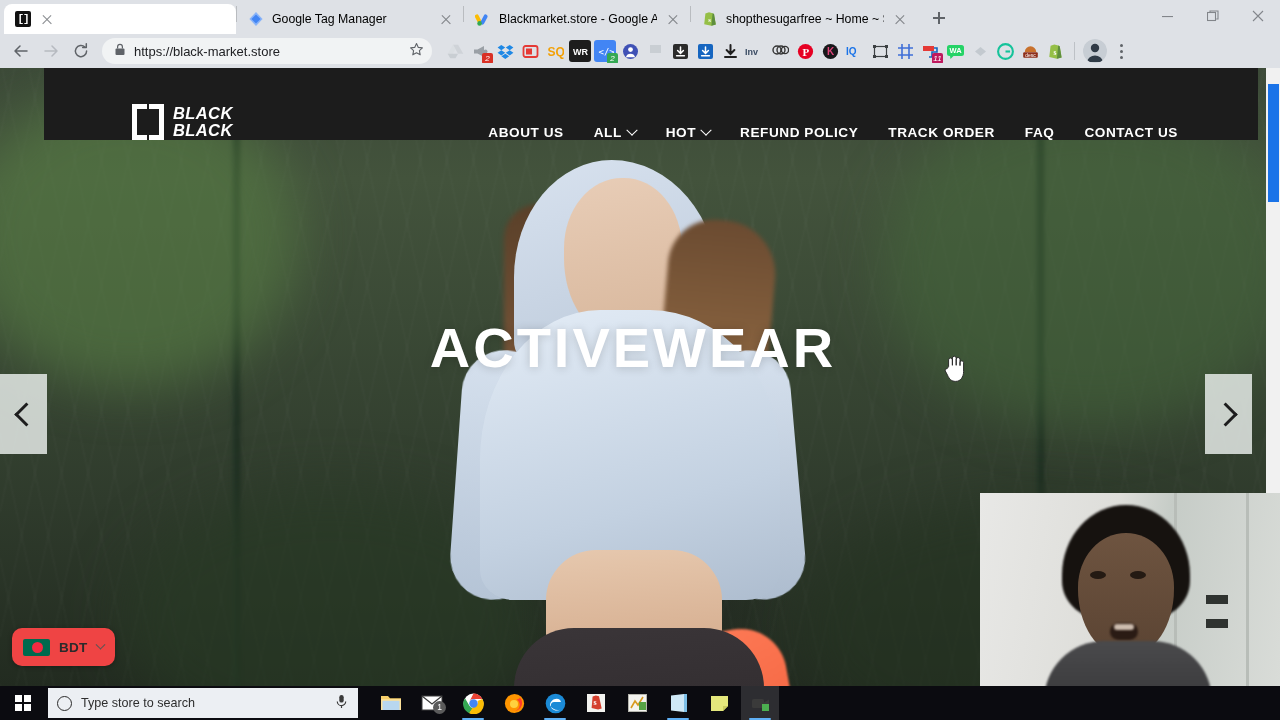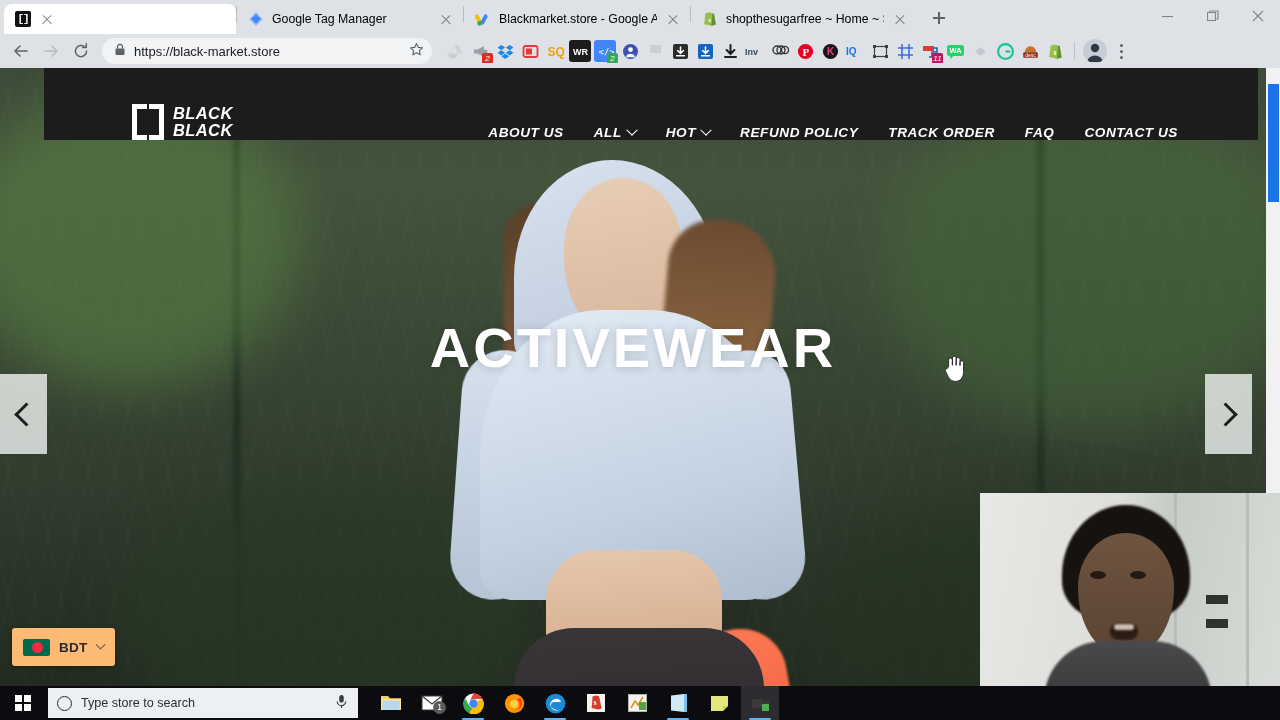--- a/index.html
+++ b/index.html
@@ -89,21 +89,21 @@
   .brk::before { content:""; position:absolute; inset:0; border: 5px solid #fff; }
   .brk.l { border-right: 0; }
   .brk.l::before { border-right: 0; }
   .brk.r::before { border-left: 0; }
   .logo-text { color:#fff; font-weight: 800; font-style: italic; line-height: 1.02; font-size: 16.5px; letter-spacing: .4px; }
   .logo-text span { display:block; }
 
   .nav { margin-left: auto; margin-right: 80px; display: flex; align-items: center; gap: 30px; }
   .nav-item {
     color: #fff; font-size: 13.6px; font-weight: 700; letter-spacing: .55px;
-    display: flex; align-items: center; gap: 6px; white-space: nowrap; font-style: italic;
+    display: flex; align-items: center; gap: 6px; white-space: nowrap;
   }
   .chev { width: 8px; height: 8px; border-right: 1.8px solid #fff; border-bottom: 1.8px solid #fff; transform: rotate(45deg) translate(-2px,-2px); }
 
   
   .hero { position: absolute; left: 0; top: 0; width: 1266px; height: 618px; overflow: hidden; }
   .hero-bg {
     position: absolute; inset: 0;
     background:
       radial-gradient(ellipse 240px 340px at 640px 430px, rgba(20,20,22,.55), rgba(20,20,22,0) 70%),
       linear-gradient(180deg,#3c4a38 0%, #43533c 18%, #3b4a36 40%, #2f3b2c 70%, #222b20 100%);
@@ -142,21 +142,21 @@
   }
   .car-arrow.prev { left: 0; }
   .car-arrow.next { right: 14px; }
   .car-arrow i { display:block; width: 17px; height: 17px; border-top: 3.4px solid #1d1d1d; border-right: 3.4px solid #1d1d1d; }
   .car-arrow.next i { transform: rotate(45deg) translate(-2px,2px); }
   .car-arrow.prev i { transform: rotate(-135deg) translate(-2px,2px); }
 
   
   .currency {
     position:absolute; left: 12px; bottom: 20px; z-index: 6;
-    height: 38px; background: #fdba74; border-radius: 3px; box-shadow: 0 1px 5px rgba(0,0,0,.3);
+    height: 38px; background: #ef4444; border-radius: 10px; box-shadow: 0 1px 5px rgba(0,0,0,.3);
     display:flex; align-items:center; gap: 9px; padding: 12px 11px;
   }
   .flag { width: 27px; height: 17px; background:#006a4e; border-radius:2px; position:relative; }
   .flag::after { content:""; position:absolute; left: 9px; top: 3px; width: 11px; height: 11px; border-radius:50%; background:#f42a41; }
   .currency .code { font-size: 13.5px; color: #2b2b2b; font-weight: 600; letter-spacing:.3px;}
   .currency .cchev { width: 7px; height: 7px; border-right: 1.7px solid #555; border-bottom: 1.7px solid #555; transform: rotate(45deg) translate(-2px,-2px); }
 
   
   .pagescroll { position:absolute; right:0; top: 68px; width: 14px; height: 618px; background: #f1f1f1; z-index: 9;}
   .pagethumb { position:absolute; right: 1px; top: 16px; width: 11px; height: 118px; background: #1a73e8; border-radius: 0; }

